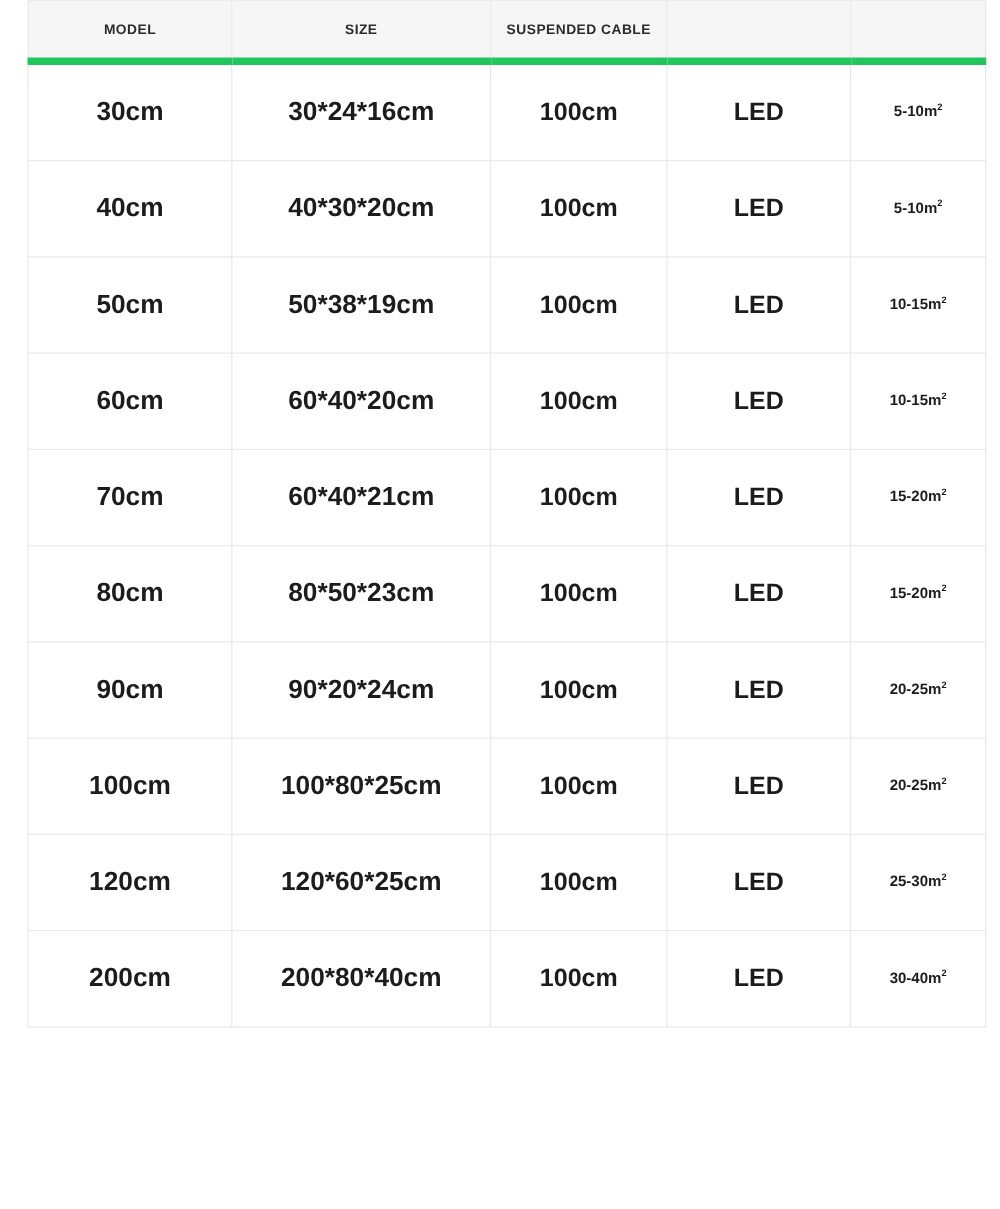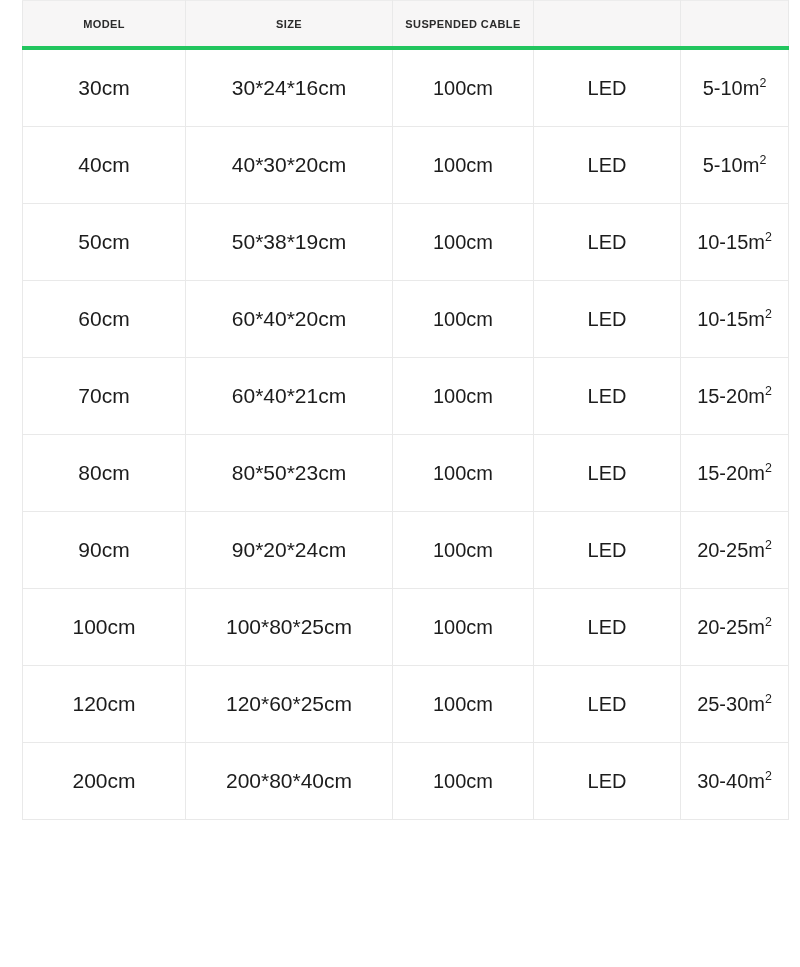--- a/index.html
+++ b/index.html
@@ -51,41 +51,41 @@
   .spec-table thead th {
     height: 45px;
     background: #f7f6f6;
     color: #2b2b2b;
     font-size: 11px;
     font-weight: 600;
     letter-spacing: 0.4px;
     text-transform: uppercase;
     font-family: "Liberation Sans", "DejaVu Sans", sans-serif;
     border-top: 1px solid #ececec;
-    border-bottom: 4px solid #22c55e;
+    border-bottom: 6px solid #22c55e;
   }
 
   .spec-table tbody td {
     height: 76px;
     background: #ffffff;
     color: #1c1c1c;
     font-size: 21px;
-    font-weight: 400;
+    font-weight: 700;
     line-height: 1.1;
     white-space: nowrap;
     font-family: "Liberation Sans", "DejaVu Sans", sans-serif;
   }
 
   .spec-table tbody td.cell-cable,
   .spec-table tbody td.cell-light {
     font-size: 20px;
   }
 
   .spec-table tbody td.cell-area {
-    font-size: 20px;
+    font-size: 12px;
   }
 
   .cell-area sup {
     font-size: 0.62em;
     vertical-align: super;
     line-height: 0;
   }
 
   .hdr-empty {
     font-size: 0;

